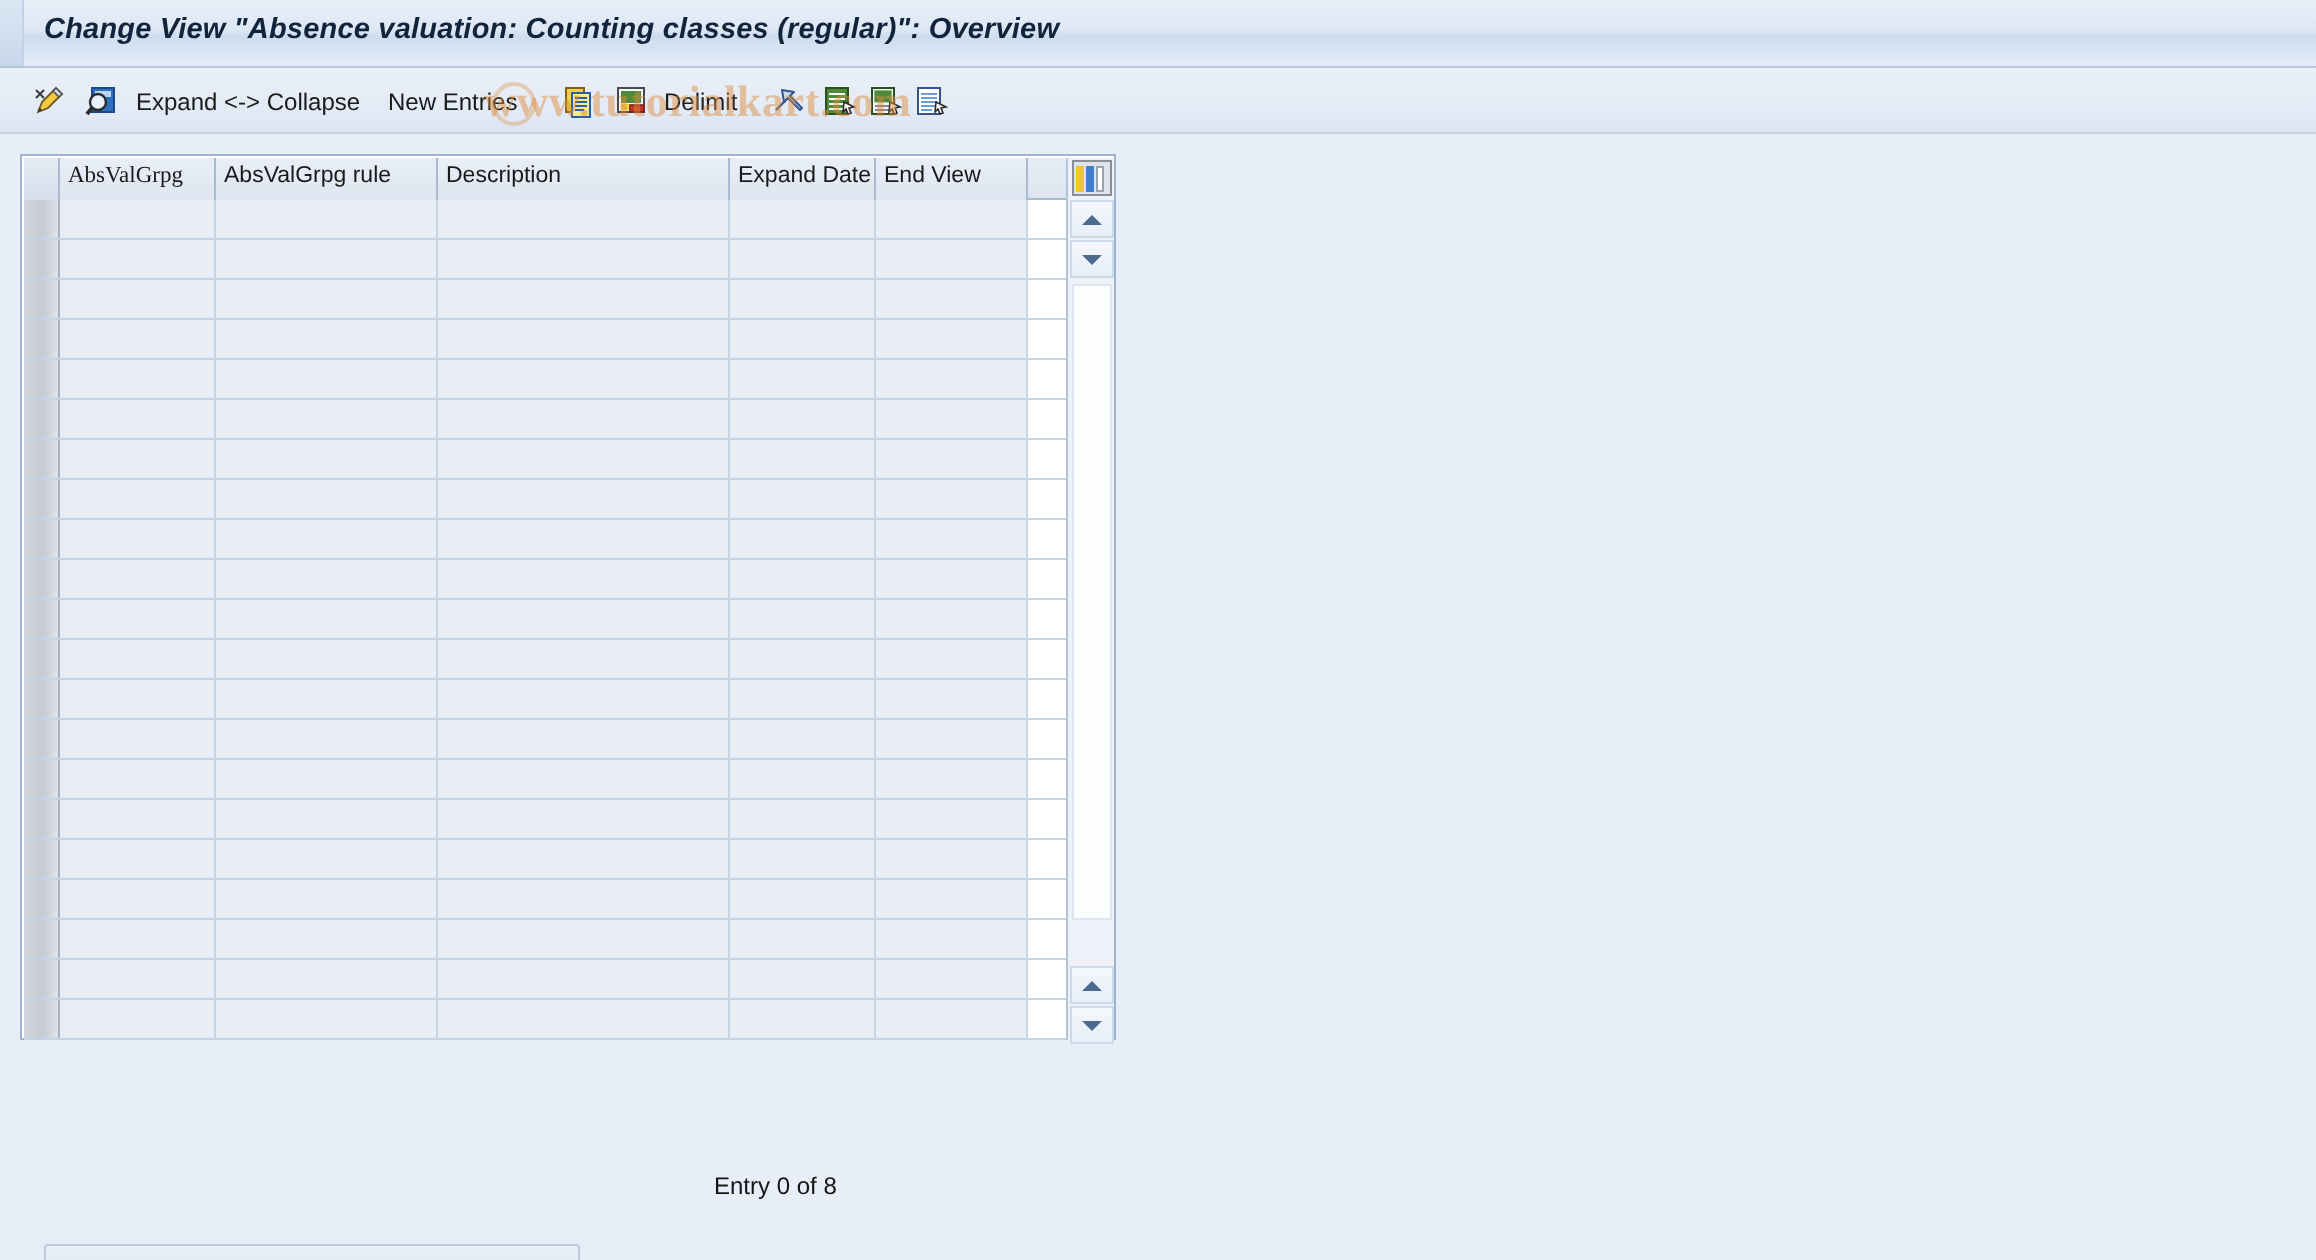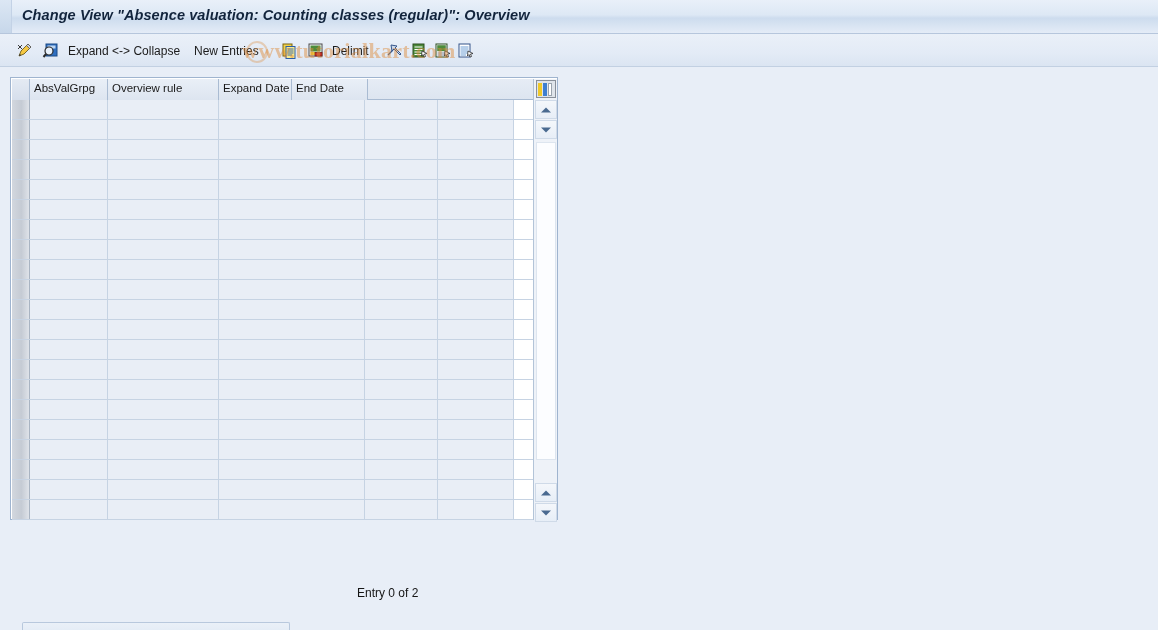--- a/index.html
+++ b/index.html
@@ -344,24 +344,25 @@
     </div>
   </div>
 
   <div class="watermark-ring"></div>
   <div class="watermark">www.tutorialkart.com</div>
 
   <div class="table-panel">
     <div class="table-inner">
       <div class="hdr-row" id="hdr-row">
           <div class="hdr-cell sel" style="width: 18px;"></div>
-          <div class="hdr-cell" style="width: 78px;">AbsValGrpg</div>
-          <div class="hdr-cell" style="width: 111px;">Overview rule</div>
+          <div class="hdr-cell" style="width: 78px; font-family: Liberation Serif, serif;">AbsValGrpg</div>
+          <div class="hdr-cell" style="width: 111px;">AbsValGrpg rule</div>
+          <div class="hdr-cell" style="width: 146px;">Description</div>
           <div class="hdr-cell" style="width: 73px;">Expand Date</div>
-          <div class="hdr-cell" style="width: 76px;">End Date</div>
+          <div class="hdr-cell" style="width: 76px;">End View</div>
         </div>
       <div class="grid-body" id="grid-body">
           <div class="grid-row">
             <div class="cell sel" style="width: 18px;"></div>
             <div class="cell" style="width: 78px;"></div>
             <div class="cell" style="width: 111px;"></div>
             <div class="cell" style="width: 146px;"></div>
             <div class="cell" style="width: 73px;"></div>
             <div class="cell" style="width: 76px;"></div>
           </div>
@@ -544,16 +545,16 @@
       <div class="scroll-btn" style="position:absolute;left:1px;top:403px;">
         <span class="tri tri-up"></span>
       </div>
       <div class="scroll-btn" style="position:absolute;left:1px;top:423px;">
         <span class="tri tri-down"></span>
       </div>
     </div>
   </div>
 
 
-  <div class="entry-text">Entry 0 of 2</div>
+  <div class="entry-text">Entry 0 of 8</div>
 
   <div class="statusbar"></div>
 </div>
 
 </body></html>

